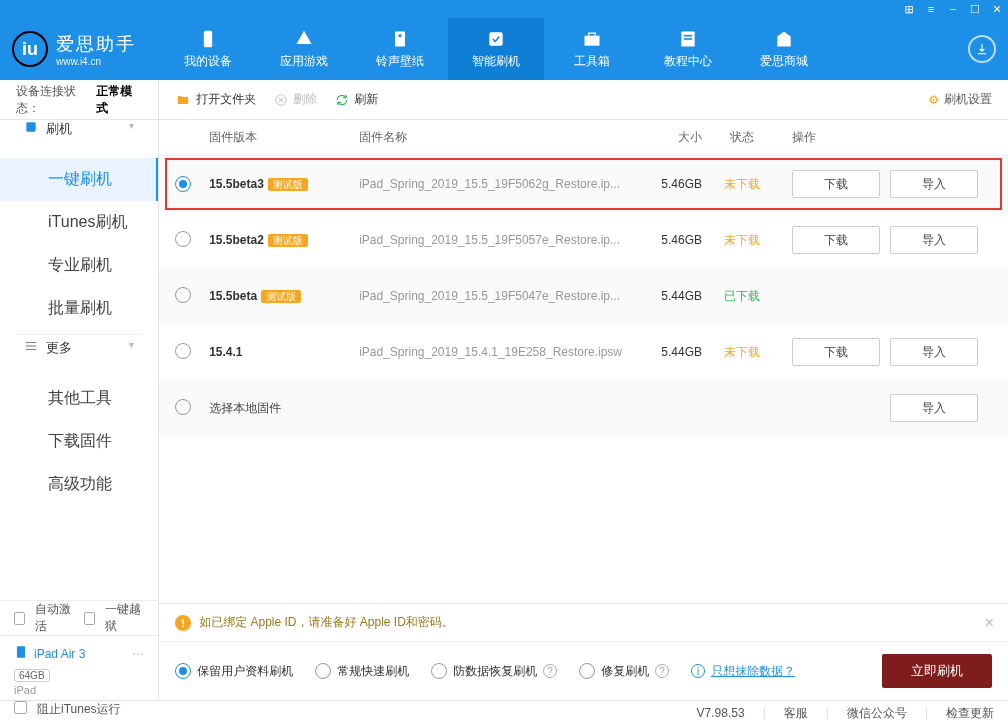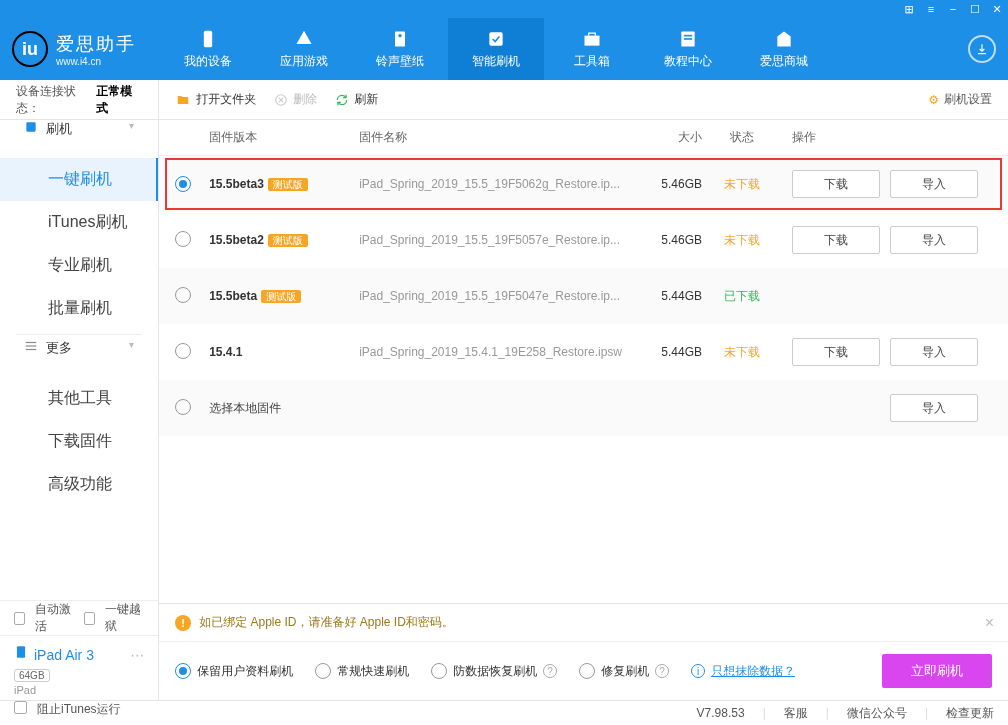--- a/index.html
+++ b/index.html
@@ -34,21 +34,21 @@
 .side-item { height: 43px; display: flex; align-items: center; padding-left: 48px; font-size: 16px; color: #444; cursor: pointer; }
 .side-item.active { background: #e8f3fd; color: #1e8fe6; border-right: 2px solid #1e8fe6; }
 .side-note { margin: 4px 12px 10px 40px; background: #f5f5f5; padding: 8px 10px; font-size: 12px; color: #666; line-height: 1.4; }
 .side-divider { height: 1px; background: #eee; margin: 4px 16px; }
 .side-ico { width: 14px; height: 14px; display: inline-flex; align-items: center; justify-content: center; }
 
 .side-bottom { margin-top: auto; border-top: 1px solid #eee; }
 .side-row { height: 34px; display: flex; align-items: center; padding: 0 14px; gap: 10px; font-size: 12px; color: #555; }
 .chk { width: 13px; height: 13px; border: 1px solid #aaa; display: inline-block; border-radius: 2px; }
 .device-block { padding: 8px 14px 4px; }
-.device-name { color: #1e8fe6; font-size: 14px; display: flex; align-items: flex-end; gap: 6px; }
+.device-name { color: #1e8fe6; font-size: 12px; display: flex; align-items: center; gap: 6px; }
 .device-tag { border: 1px solid #ccc; border-radius: 3px; font-size: 10px; padding: 0 4px; color: #666; }
 .device-sub { font-size: 11px; color: #999; margin-top: 2px; }
 
 
 .main { flex: 1; display: flex; flex-direction: column; }
 .toolbar { height: 40px; border-bottom: 1px solid #e5e5e5; display: flex; align-items: center; padding: 0 16px; gap: 18px; font-size: 12px; }
 .tool-btn { display: flex; align-items: center; gap: 5px; cursor: pointer; }
 .tool-btn.disabled { color: #bbb; }
 .tool-right { margin-left: auto; display: flex; align-items: center; gap: 5px; color: #555; }
 .gear { color: #f6a623; }
@@ -78,21 +78,21 @@
 
 
 .warn-bar { display: flex; align-items: center; gap: 8px; padding: 10px 16px; font-size: 12px; color: #9a7a1e; border-top: 1px solid #e5e5e5; background: #fff; position: relative; }
 .warn-ico { width: 16px; height: 16px; background: #f6a623; color: #fff; border-radius: 50%; display: flex; align-items: center; justify-content: center; font-weight: bold; font-size: 11px; }
 .warn-close { position: absolute; right: 14px; color: #bbb; cursor: pointer; font-size: 16px; }
 
 .action-bar { display: flex; align-items: center; gap: 22px; padding: 12px 16px; border-top: 1px solid #eee; font-size: 12px; }
 .opt { display: flex; align-items: center; gap: 6px; cursor: pointer; }
 .help { width: 14px; height: 14px; border: 1px solid #aaa; color: #aaa; border-radius: 50%; display: inline-flex; align-items: center; justify-content: center; font-size: 10px; }
 .link-blue { color: #1e8fe6; text-decoration: underline; cursor: pointer; }
-.btn-primary { margin-left: auto; background: #d946ef; color: #fff; border: none; height: 34px; width: 110px; font-size: 13px; border-radius: 2px; cursor: pointer; }
+.btn-primary { margin-left: auto; background: #7f1d1d; color: #fff; border: none; height: 34px; width: 110px; font-size: 13px; border-radius: 2px; cursor: pointer; }
 
 .statusbar { height: 25px; border-top: 1px solid #e5e5e5; display: flex; padding: 0 14px; font-size: 12px; color: #555; gap: 10px; }
 .statusbar .sep { color: #ddd; }
 .statusbar .right { margin-left: auto; display: flex; gap: 18px; align-items: center; }
 
 .tbllist { flex: 1; overflow: auto; }
 </style>
 </head>
 <body>
 

